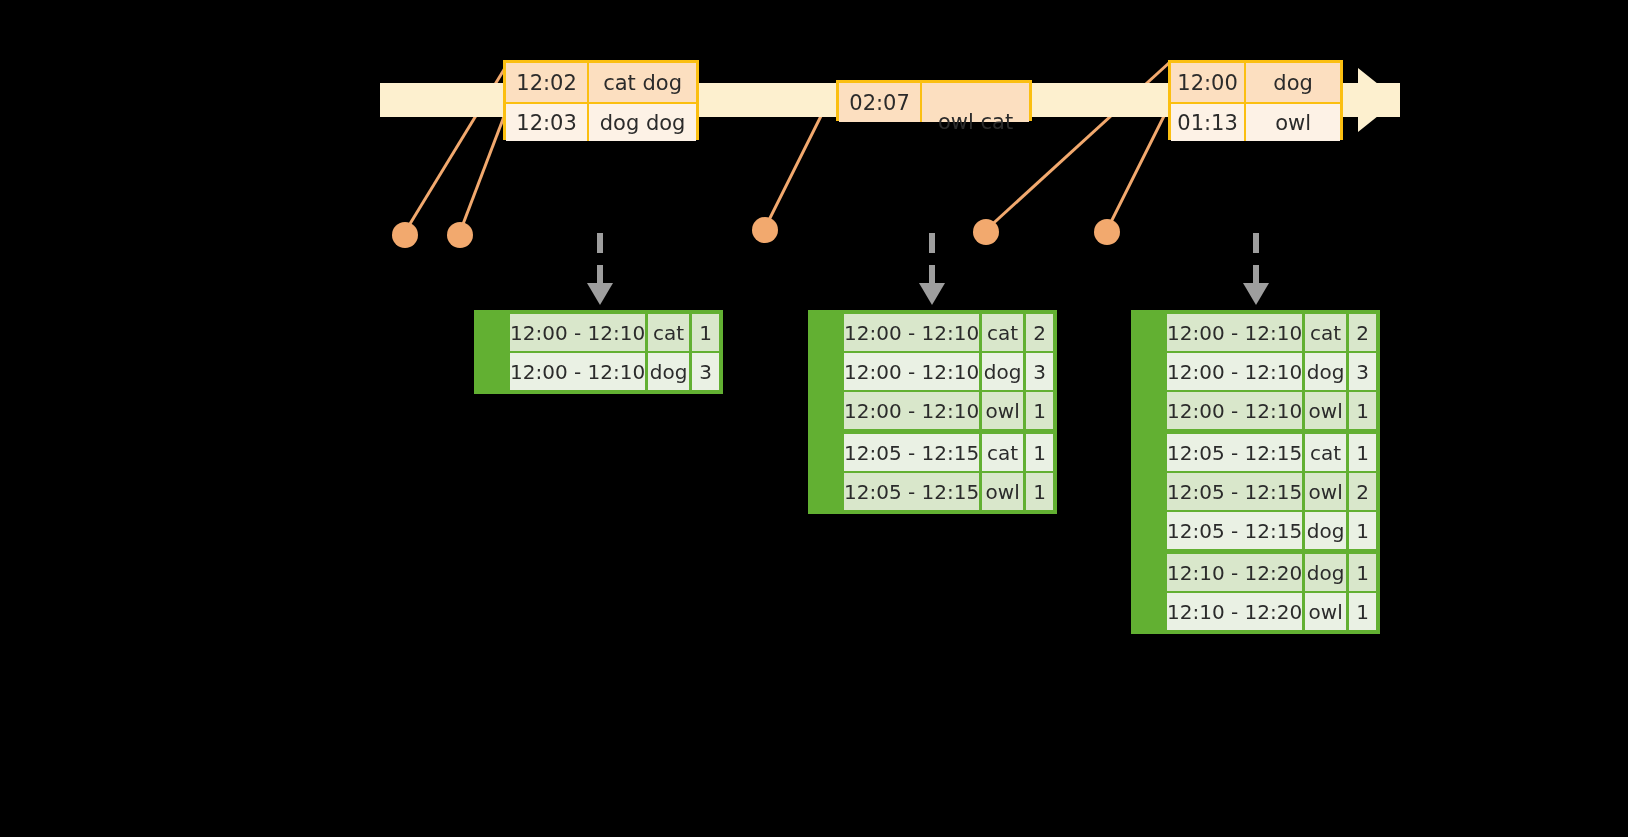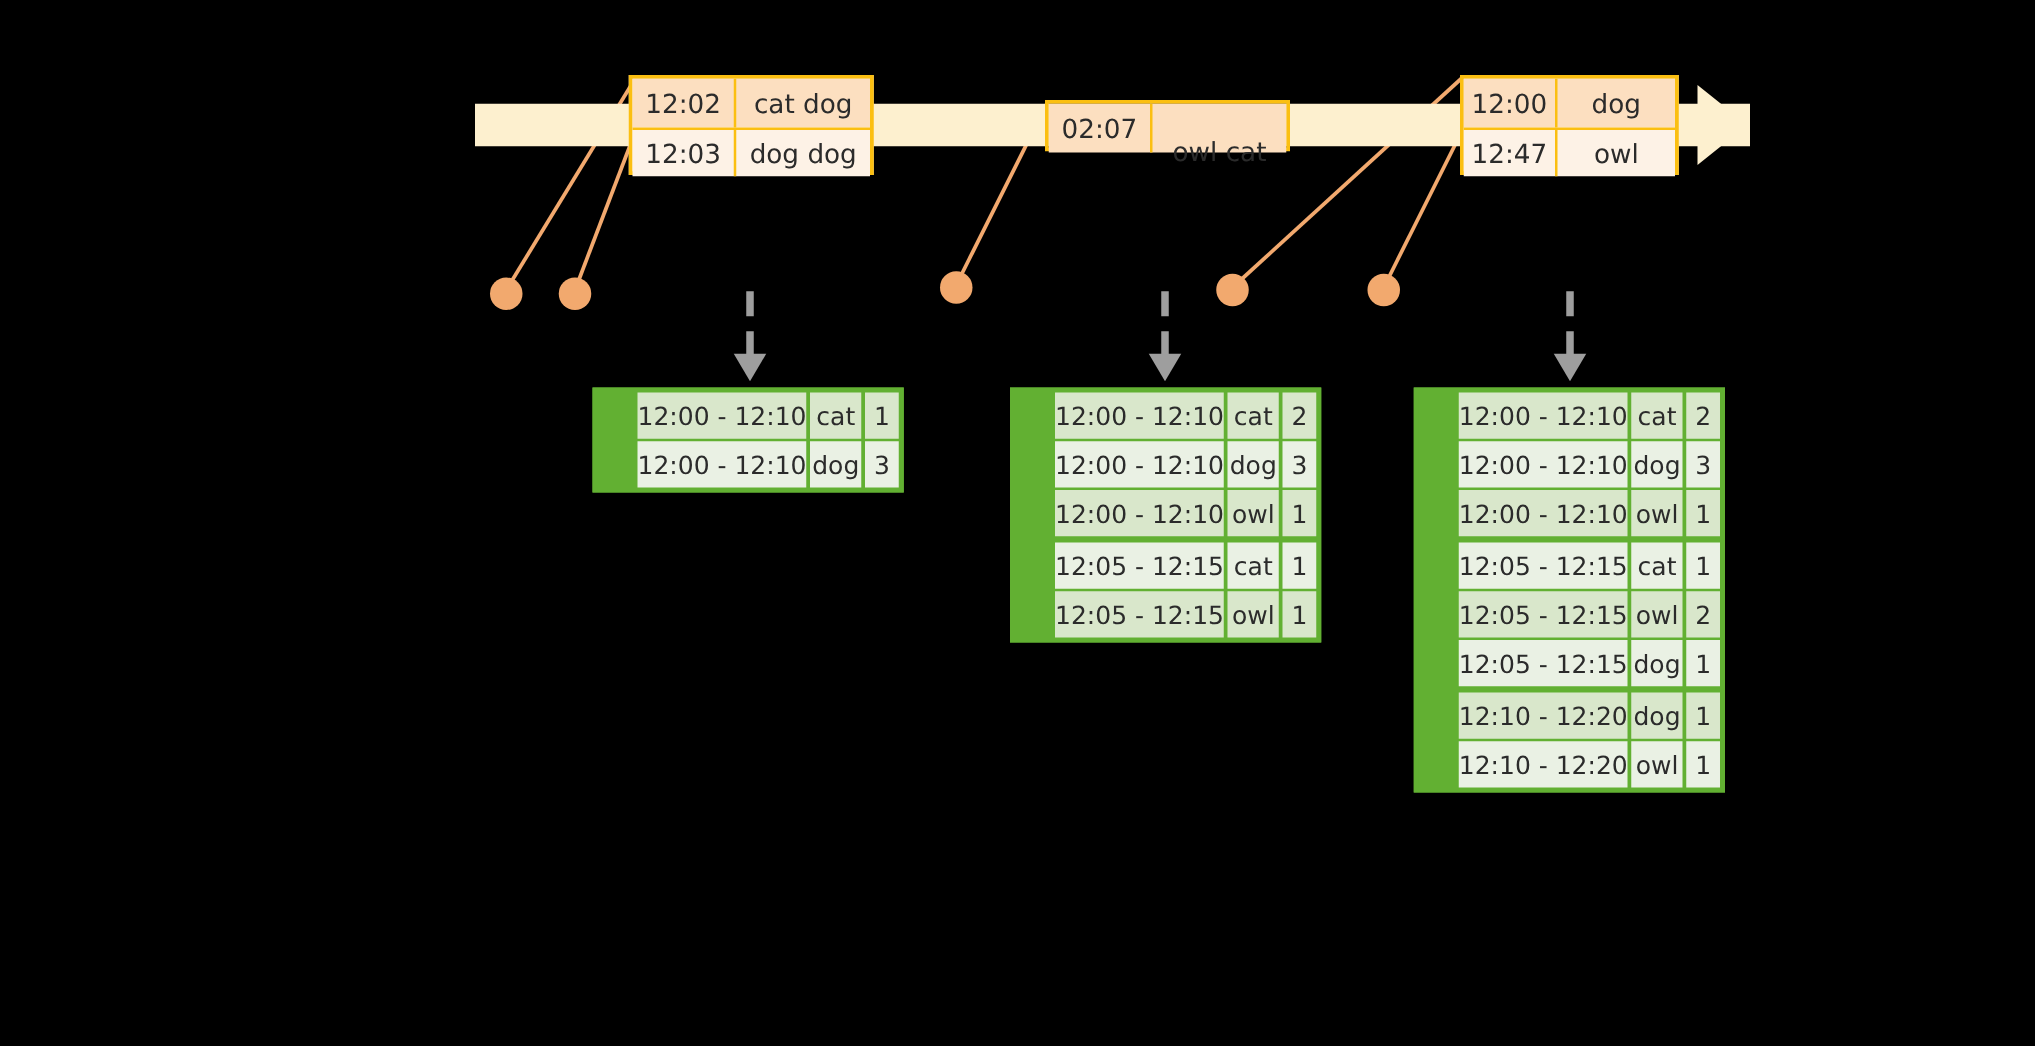--- a/index.html
+++ b/index.html
@@ -156,21 +156,21 @@
       <div class="event-cell words" style="width:108px;margin-top:39px;">owl cat</div>
     </div>
   </div>
 
   <div class="event-group" style="left:1168px; top:60px; width:175px; height:80px;">
     <div class="event-row shade-a">
       <div class="event-cell time" style="width:76px;">12:00</div>
       <div class="event-cell words" style="width:95px;">dog</div>
     </div>
     <div class="event-row shade-b">
-      <div class="event-cell time" style="width:76px;">12:47</div>
+      <div class="event-cell time" style="width:76px;">01:13</div>
       <div class="event-cell words" style="width:95px;">owl</div>
     </div>
   </div>
 
   <div class="result-table" style="left:474px; top:310px; width:249px;">
       <div class="res-row">
         <div class="res-cell shade-dark" style="width: 196px;">12:00 - 12:10</div>
         <div class="res-cell shade-dark" style="width: 68px;">cat</div>
         <div class="res-cell shade-dark" style="width: 45px;">1</div>
       </div>

